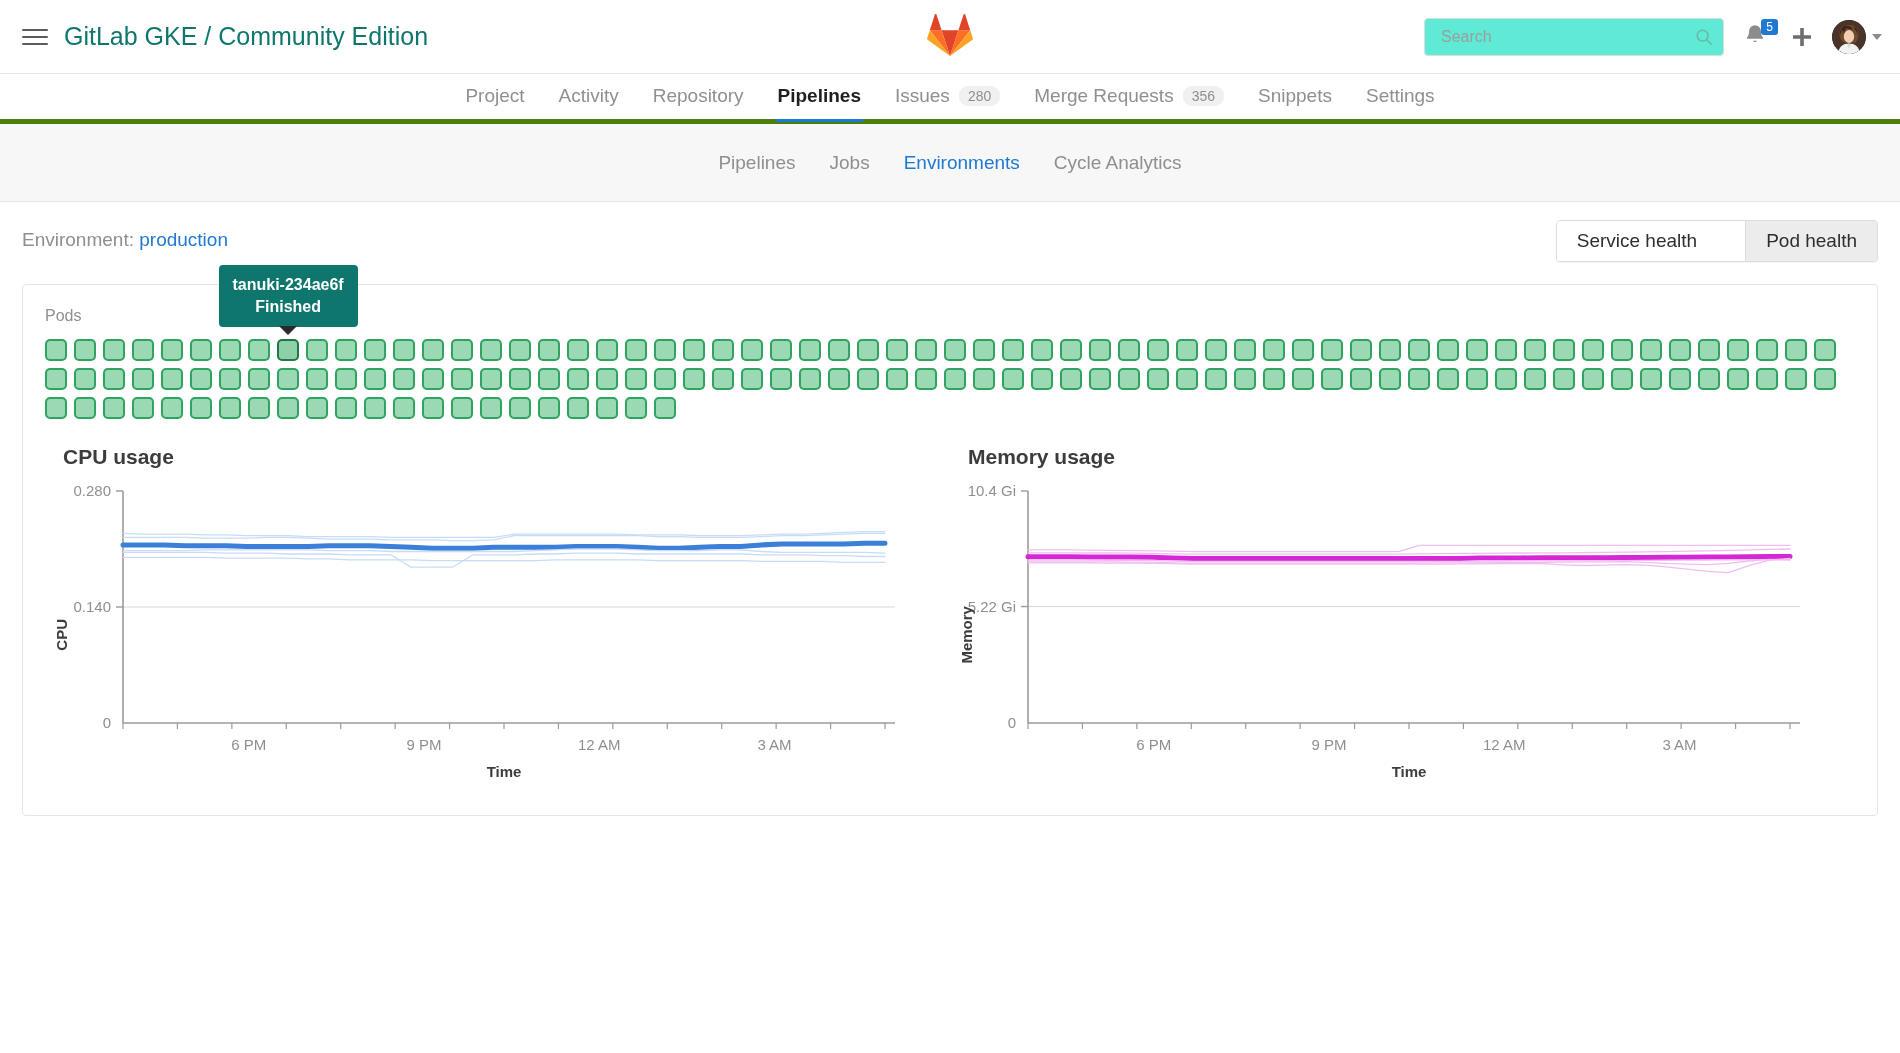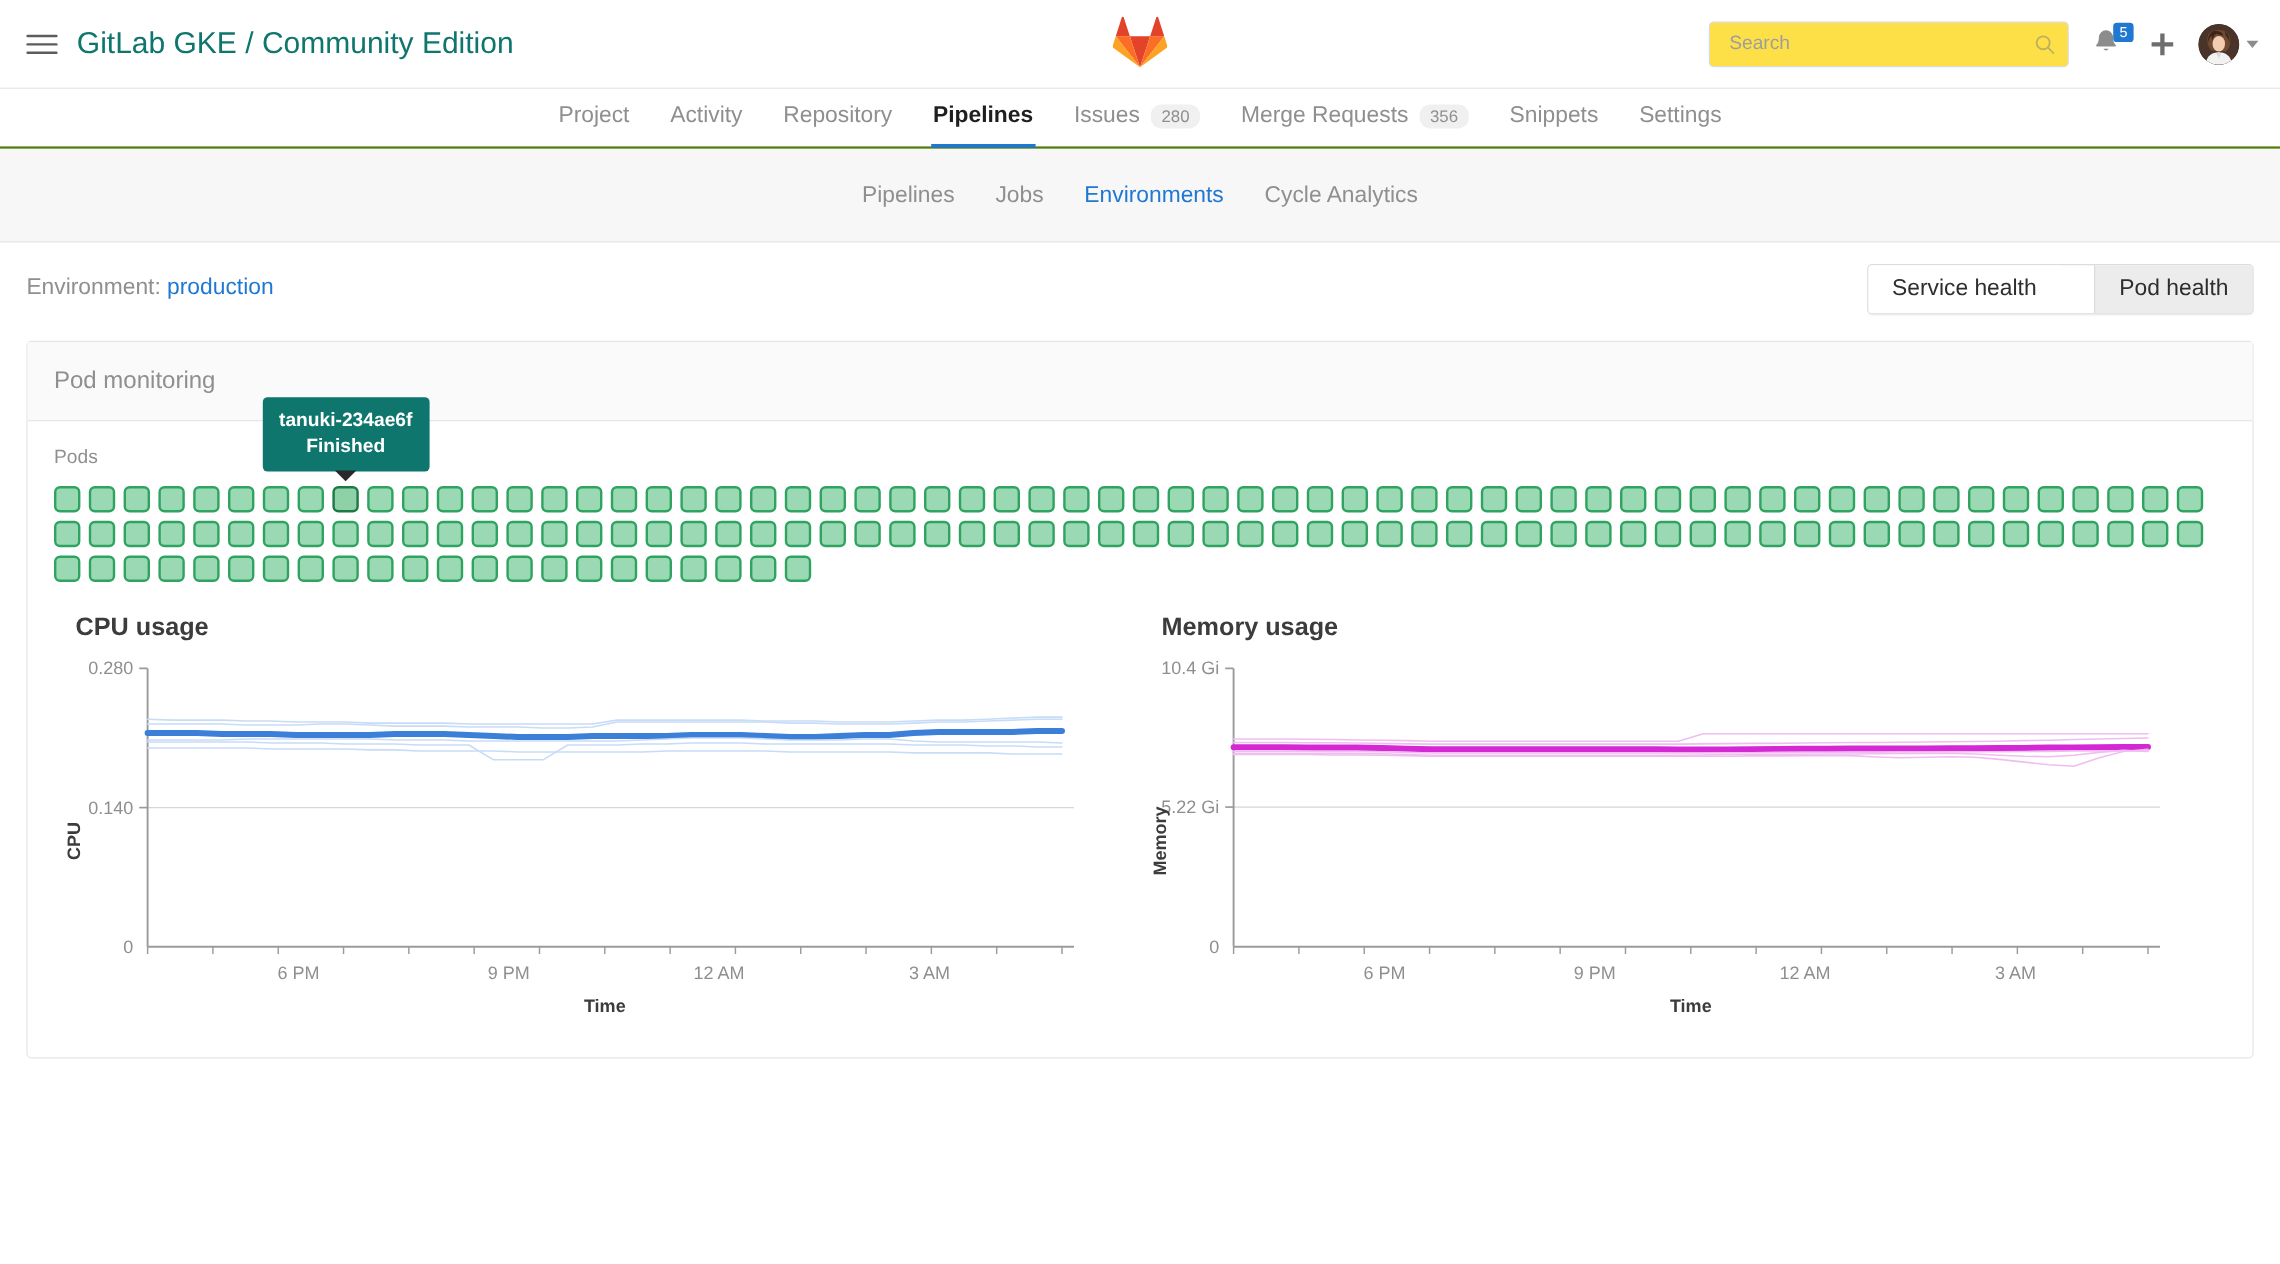--- a/index.html
+++ b/index.html
@@ -42,21 +42,21 @@
   }
   .header-right {
     position: absolute; right: 18px; top: 0;
     height: 74px; display: flex; align-items: center; gap: 18px;
   }
   .search-box {
     width: 300px; height: 38px;
     border: 1px solid #dcdcdc; border-radius: 4px;
     display: flex; align-items: center;
     padding: 0 10px 0 14px;
-    background: #fde047;
+    background: #5eead4;
   }
   .search-box input {
     border: none; outline: none; flex: 1;
     font-size: 16px; color: #555;
     font-family: "Liberation Sans", sans-serif;
     background: transparent;
   }
   .search-box input::placeholder { color: #9e9e9e; }
   .search-icon { width: 18px; height: 18px; opacity: .45; }
   .bell-wrap { position: relative; width: 30px; height: 30px; cursor: pointer; }
@@ -79,21 +79,21 @@
     width: 0; height: 0;
     border-left: 5px solid transparent;
     border-right: 5px solid transparent;
     border-top: 6px solid #8c8c8c;
   }
 
   
   .project-nav {
     height: 50px;
     background: #fff;
-    border-bottom: 2px solid #4d7c0f;
+    border-bottom: 5px solid #4d7c0f;
     display: flex; align-items: center; justify-content: center;
     gap: 30px;
     padding-bottom: 0;
   }
   .nav-item {
     font-size: 19px; color: #8f8f8f;
     padding: 12px 2px 14px 2px;
     cursor: pointer; position: relative;
     display: flex; align-items: center; gap: 9px;
     white-space: nowrap;
@@ -309,21 +309,20 @@
     <span>Environment:</span>
     <a class="env-link">production</a>
   </div>
   <div class="health-toggle">
     <button class="health-btn">Service health</button>
     <button class="health-btn active">Pod health</button>
   </div>
 </div>
 
 <div class="panel">
-  <div class="panel-header">Pod monitoring</div>
   <div class="panel-body">
 
     <div class="pods-label">Pods</div>
 
     <div class="tooltip" id="pod-tooltip" style="left: 195.5px; top: -20px;">
       <div>tanuki-234ae6f</div>
       <div>Finished</div>
     </div>
 
     <div class="pods-grid" id="pods-grid">

